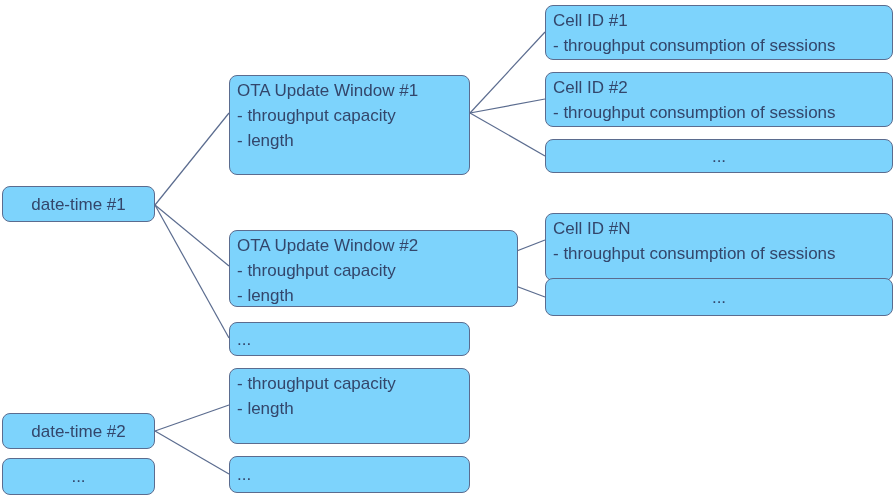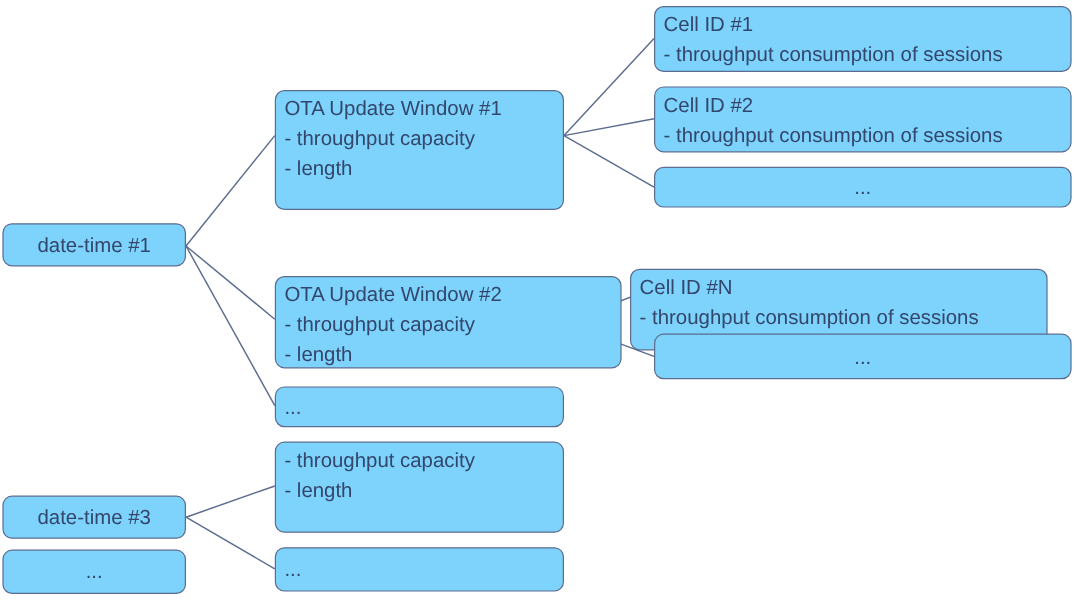--- a/index.html
+++ b/index.html
@@ -70,21 +70,21 @@
     <line x1="470" y1="269" x2="545" y2="297"></line>
     <line x1="155" y1="431" x2="229" y2="405"></line>
     <line x1="155" y1="431" x2="229" y2="474"></line>
   </svg>
 
   <div class="node single" style="left:2px; top:186px; width:153px; height:36px;">
     <span>date-time #1</span>
   </div>
 
   <div class="node single" style="left:2px; top:413px; width:153px; height:36px;">
-    <span>date-time #3</span>
+    <span>date-time #2</span>
   </div>
 
   <div class="node dots-center" style="left:2px; top:458px; width:153px; height:37px;">
     <span>...</span>
   </div>
 
   <div class="node multiline" style="left:229px; top:75px; width:241px; height:100px;">
     <span class="title">OTA Update Window #1</span>
     <span class="attr">- throughput capacity</span>
     <span class="attr">- length</span>
@@ -116,21 +116,21 @@
 
   <div class="node multiline" style="left:545px; top:72px; width:348px; height:55px;">
     <span class="title">Cell ID #2</span>
     <span class="attr">- throughput consumption of sessions</span>
   </div>
 
   <div class="node dots-center" style="left:545px; top:139px; width:348px; height:34px;">
     <span>...</span>
   </div>
 
-  <div class="node multiline" style="left:525px; top:213px; width:348px; height:68px;margin-top:11px;">
+  <div class="node multiline" style="left:545px; top:213px; width:348px; height:68px;">
     <span class="title">Cell ID #N</span>
     <span class="attr">- throughput consumption of sessions</span>
   </div>
 
   <div class="node dots-center" style="left:545px; top:278px; width:348px; height:38px;">
     <span>...</span>
   </div>
 
 </div>
 

